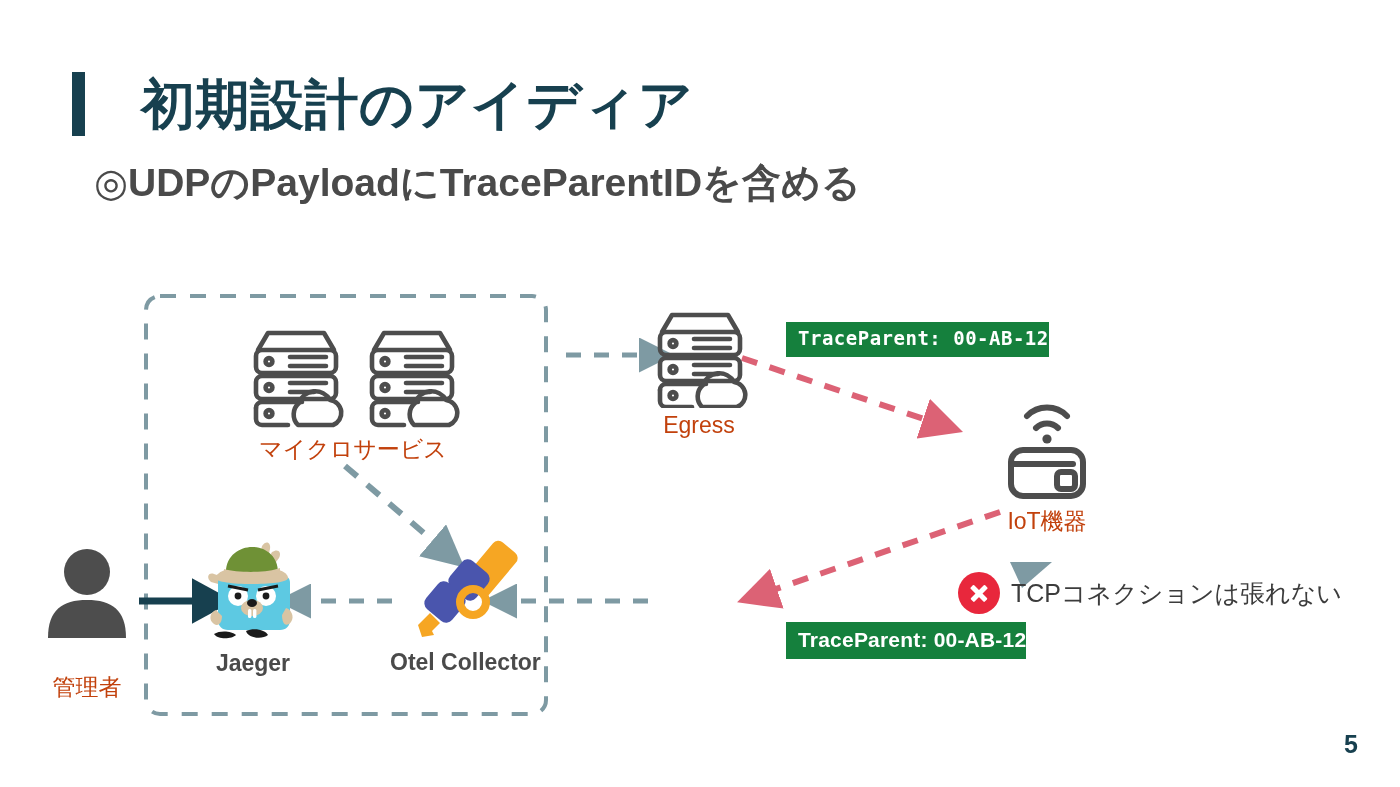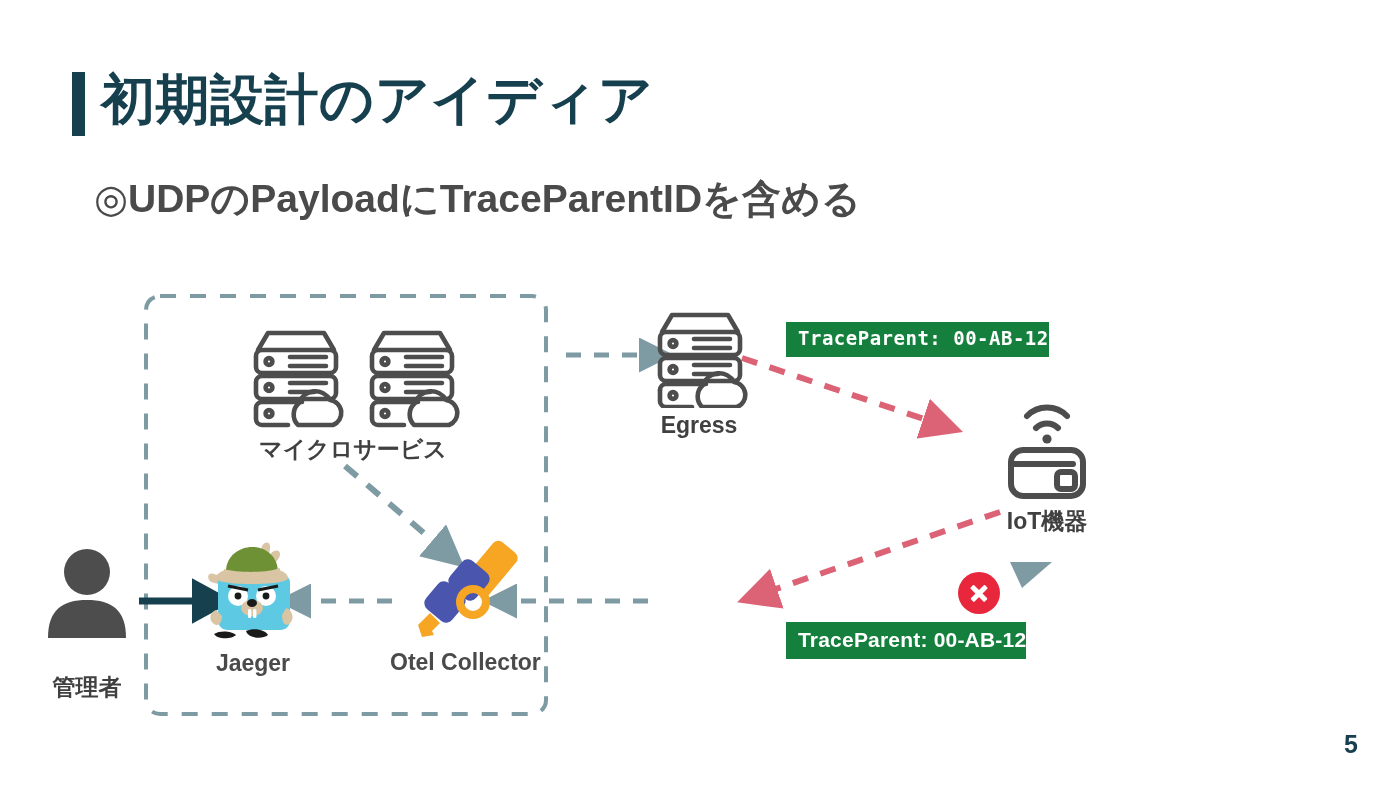--- a/index.html
+++ b/index.html
@@ -15,40 +15,42 @@
     font-family: "Liberation Sans", "DejaVu Sans", sans-serif;
     -webkit-font-smoothing: antialiased;
   }
 
   
   #title-row {
     position: absolute;
     left: 72px;
     top: 72px;
     display: flex;
+    align-items: center;
+    gap: 40px;
   }
   #title-accent-bar {
     width: 13px;
     height: 64px;
     background: #17404f;
     margin-right: 16px;
     flex: none;
   }
   #slide-title {
     font-size: 54px;
     font-weight: 700;
     color: #17404f;
     letter-spacing: 0.5px;
     line-height: 1;
     white-space: nowrap;
   }
   #slide-subtitle {
     position: absolute;
     left: 94px;
-    top: 172px;
+    top: 156px;
     font-size: 39px;
     font-weight: 700;
     color: #4a4a4a;
     letter-spacing: 0px;
     white-space: nowrap;
   }
 
   
   #diagram {
     position: absolute;
@@ -67,22 +69,22 @@
   }
 
   .node {
     position: absolute;
     display: flex;
     flex-direction: column;
     align-items: center;
   }
   .node-label {
     font-size: 23px;
-    font-weight: 700;
-    color: #404040;
+    font-weight: 400;
+    color: #c2410c;
     white-space: nowrap;
     margin-top: 4px;
   }
   .node-label.lite {
     font-weight: 600;
     color: #4a4a4a;
   }
 
   
   .badge {
@@ -330,17 +332,18 @@
       <rect x="62" y="76" width="18" height="17" rx="4" fill="none" stroke="#4d4d4d" stroke-width="6"></rect>
     </svg>
     <div class="node-label">IoT機器</div>
   </div>
 
   <div class="badge mono" style="left:786px; top:322px;">TraceParent: 00-AB-12</div>
   <div class="badge sans" style="left:786px; top:622px;">TraceParent: 00-AB-12</div>
 
   <div id="error-note">
     <div id="error-icon"></div>
+    <div id="error-text">TCPコネクションは張れない</div>
   </div>
 
 </div>
 
 <div id="page-number">5</div>
 
 </body></html>

